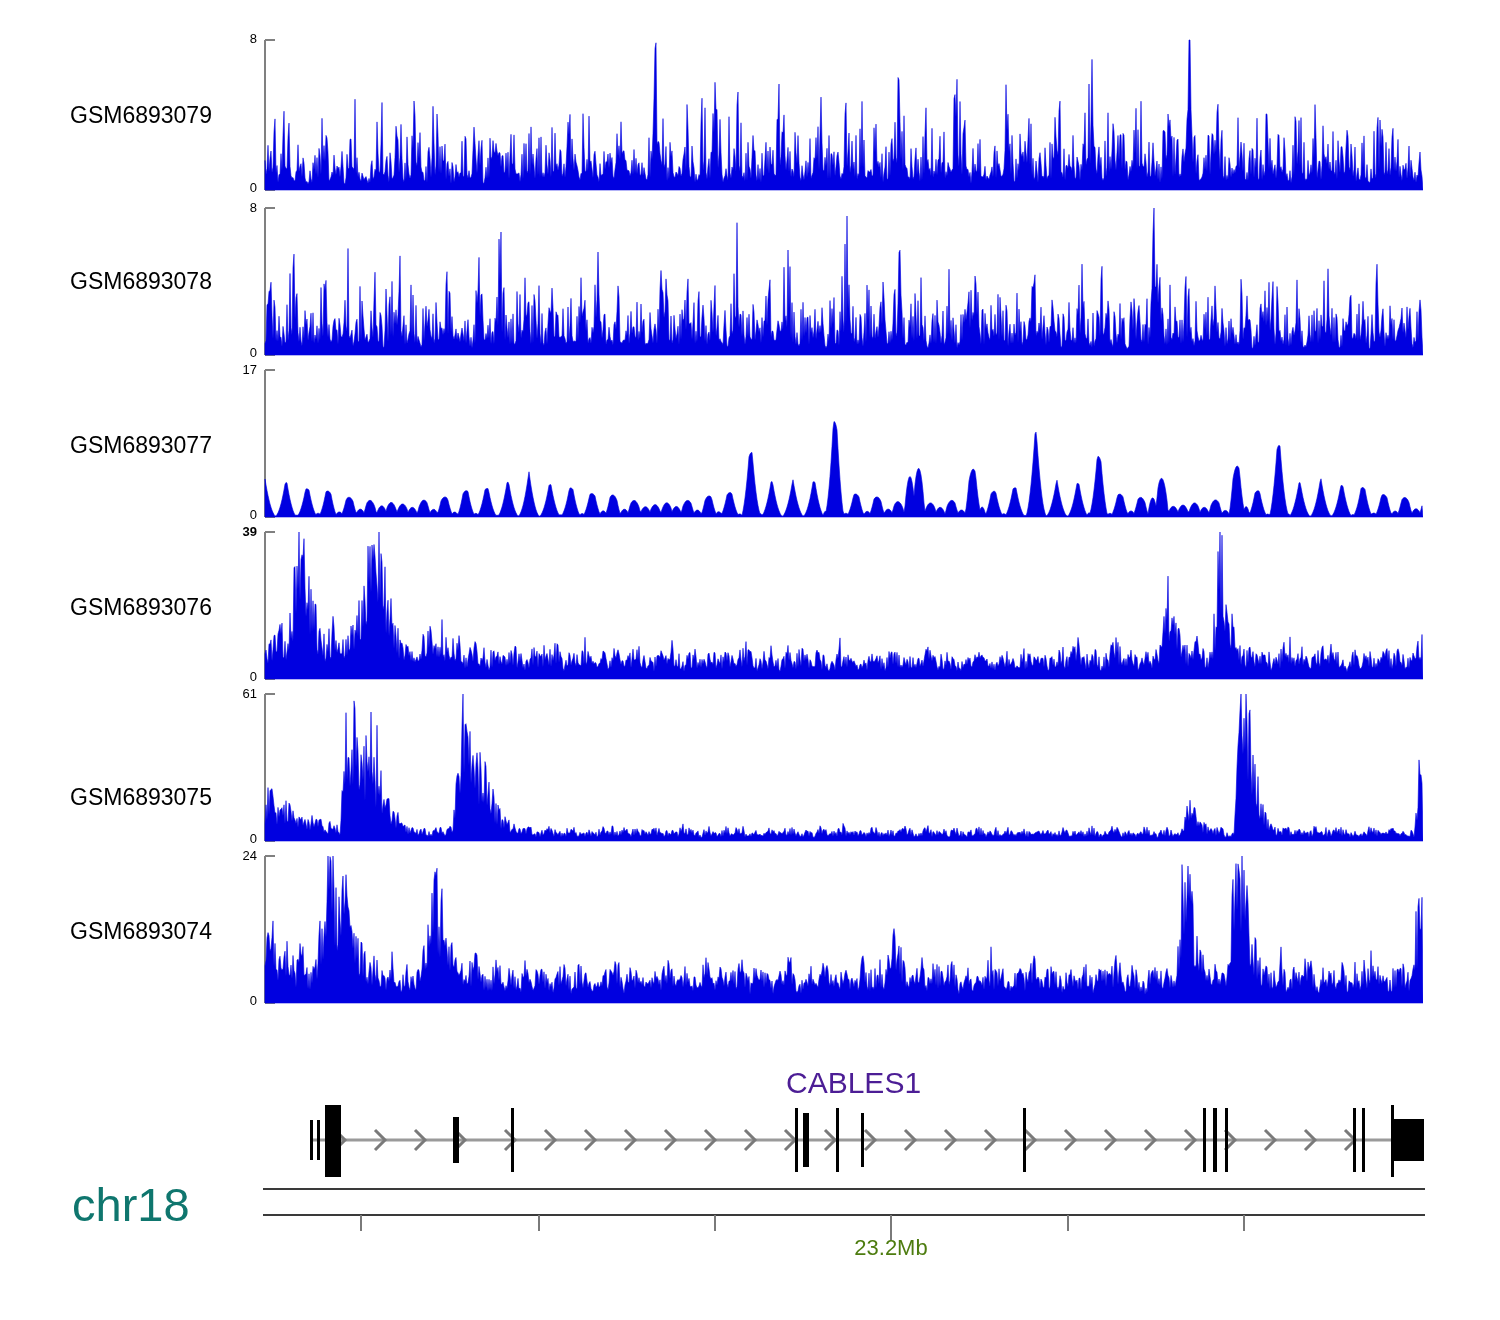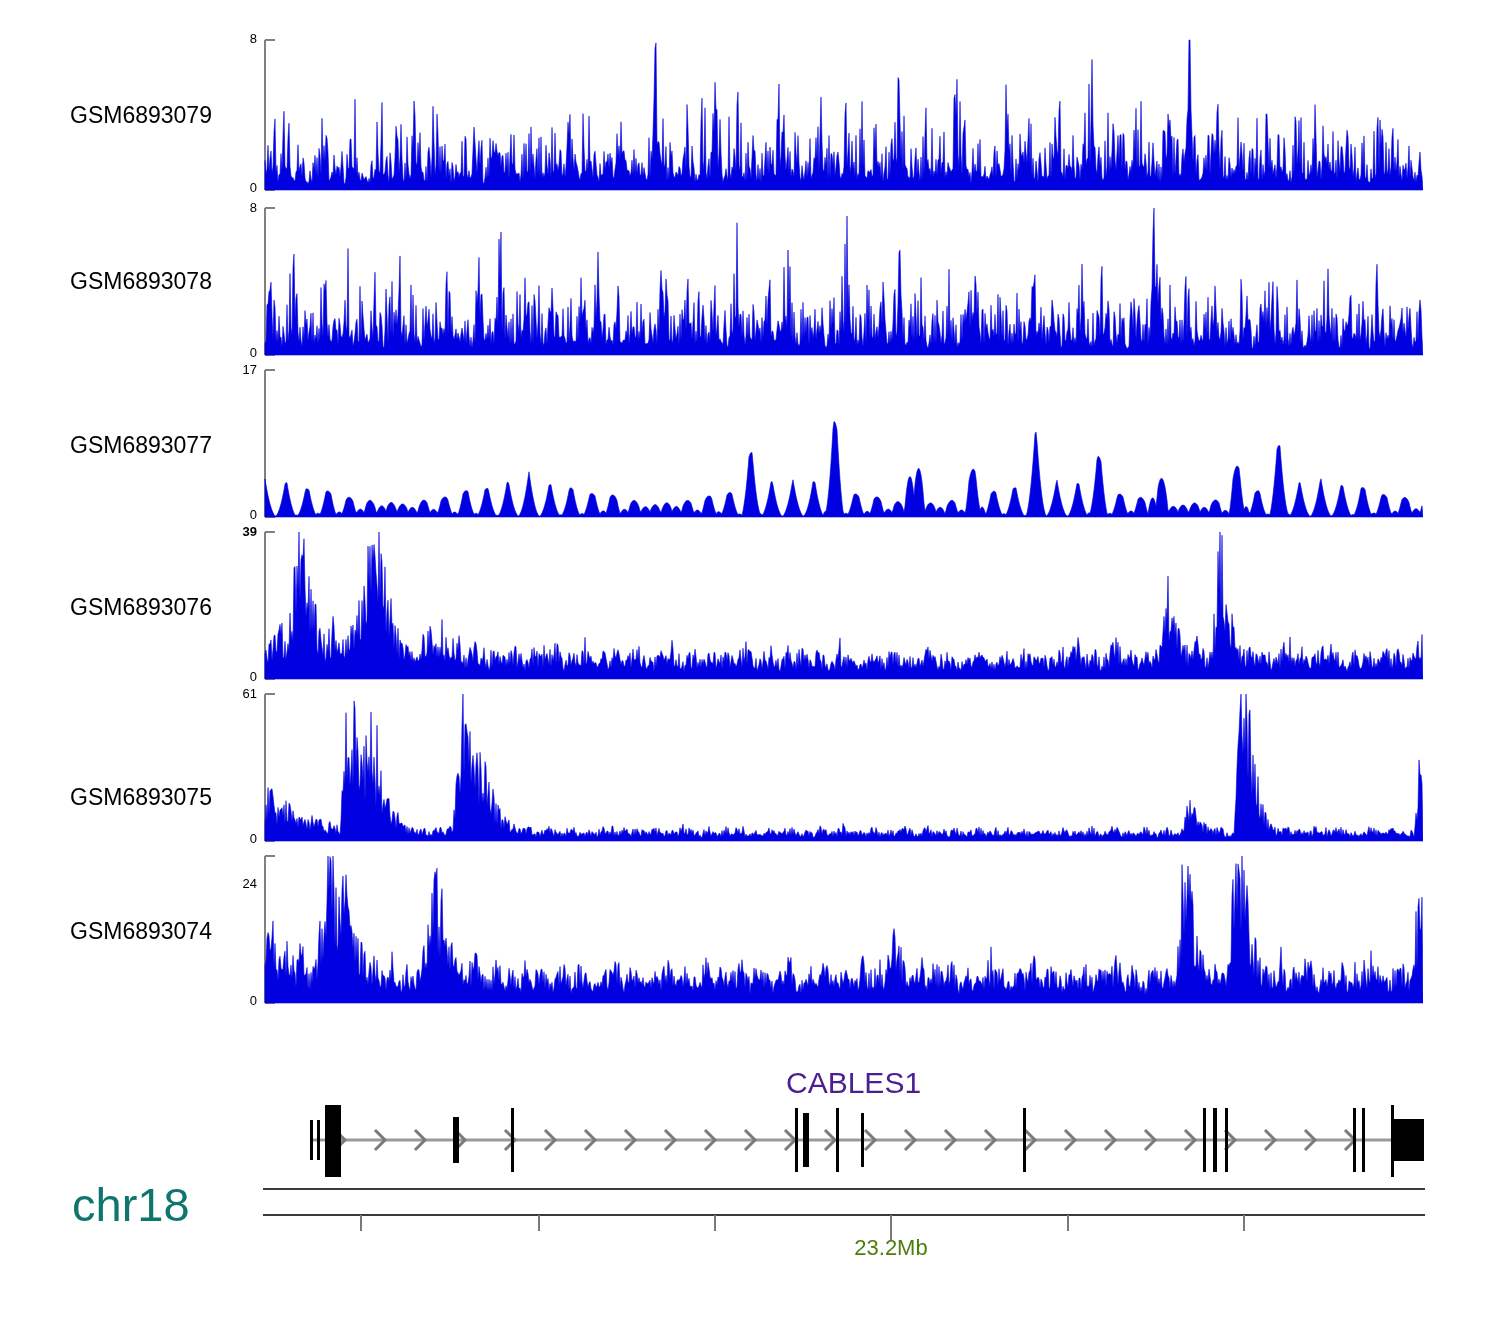--- a/index.html
+++ b/index.html
@@ -149,21 +149,21 @@
       <path d="M2,45 L12,45 M2,45 L2,192 M2,192 L12,192" stroke="#808080" stroke-width="2" fill="none"></path>
       <g class="sig">
           <path d="M2,192 L2.0,174.9 L3.0,155.8 L4.0,171.0 L5.0,138.6 L6.0,165.7 L7.0,141.8 L8.0,140.5 L9.0,139.7 L10.0,147.5 L11.0,156.5 L12.0,164.1 L13.0,163.7 L14.0,175.8 L15.0,158.4 L16.0,168.0 L17.0,161.0 L18.0,160.3 L19.0,158.7 L20.0,166.7 L21.0,155.8 L22.0,175.0 L23.0,151.7 L24.0,171.5 L25.0,173.2 L26.0,154.1 L27.0,155.8 L28.0,162.4 L29.0,172.1 L30.0,161.8 L31.0,168.8 L32.0,171.1 L33.0,174.4 L34.0,169.4 L35.0,178.2 L36.0,167.9 L37.0,169.5 L38.0,170.7 L39.0,168.1 L40.0,176.5 L41.0,173.0 L42.0,170.4 L43.0,175.0 L44.0,180.5 L45.0,170.5 L46.0,173.2 L47.0,181.0 L48.0,174.4 L49.0,166.4 L50.0,173.4 L51.0,178.0 L52.0,174.2 L53.0,170.2 L54.0,170.7 L55.0,177.7 L56.0,171.1 L57.0,170.6 L58.0,170.2 L59.0,176.5 L60.0,177.7 L61.0,183.1 L62.0,180.8 L63.0,182.6 L64.0,183.5 L65.0,185.1 L66.0,174.0 L67.0,172.4 L68.0,179.0 L69.0,180.3 L70.0,180.0 L71.0,176.7 L72.0,179.3 L73.0,184.1 L74.0,175.8 L75.0,182.5 L76.0,183.7 L77.0,186.1 L78.0,171.2 L79.0,141.6 L80.0,143.6 L81.0,122.4 L82.0,135.4 L83.0,63.7 L84.0,131.6 L85.0,108.4 L86.0,108.8 L87.0,137.1 L88.0,121.6 L89.0,100.7 L90.0,135.8 L91.0,51.9 L92.0,59.4 L93.0,118.7 L94.0,88.4 L95.0,102.2 L96.0,141.1 L97.0,135.4 L98.0,105.7 L99.0,113.6 L100.0,131.1 L101.0,97.2 L102.0,151.9 L103.0,86.5 L104.0,112.3 L105.0,122.9 L106.0,107.8 L107.0,130.3 L108.0,63.0 L109.0,122.5 L110.0,135.2 L111.0,108.2 L112.0,131.2 L113.0,158.7 L114.0,76.3 L115.0,145.4 L116.0,137.2 L117.0,146.7 L118.0,121.6 L119.0,164.7 L120.0,156.1 L121.0,150.4 L122.0,159.0 L123.0,155.7 L124.0,149.9 L125.0,149.7 L126.0,149.6 L127.0,166.5 L128.0,175.2 L129.0,171.5 L130.0,162.2 L131.0,163.0 L132.0,169.4 L133.0,179.3 L134.0,167.0 L135.0,163.4 L136.0,173.9 L137.0,175.0 L138.0,173.9 L139.0,174.2 L140.0,177.6 L141.0,176.6 L142.0,176.0 L143.0,183.5 L144.0,177.4 L145.0,185.4 L146.0,178.7 L147.0,184.2 L148.0,181.2 L149.0,178.6 L150.0,179.0 L151.0,183.0 L152.0,183.5 L153.0,184.4 L154.0,180.4 L155.0,186.4 L156.0,184.8 L157.0,181.5 L158.0,180.1 L159.0,185.6 L160.0,182.6 L161.0,179.4 L162.0,179.6 L163.0,186.5 L164.0,185.9 L165.0,187.4 L166.0,182.5 L167.0,187.0 L168.0,185.2 L169.0,187.2 L170.0,181.8 L171.0,181.7 L172.0,180.5 L173.0,178.6 L174.0,183.0 L175.0,183.4 L176.0,184.5 L177.0,178.5 L178.0,178.5 L179.0,184.4 L180.0,182.7 L181.0,184.9 L182.0,186.8 L183.0,185.3 L184.0,180.4 L185.0,179.8 L186.0,179.5 L187.0,177.2 L188.0,178.3 L189.0,183.4 L190.0,181.2 L191.0,160.9 L192.0,169.5 L193.0,134.9 L194.0,127.0 L195.0,124.2 L196.0,127.5 L197.0,144.6 L198.0,126.3 L199.0,77.1 L200.0,45.0 L201.0,124.6 L202.0,75.7 L203.0,74.7 L204.0,82.4 L205.0,88.0 L206.0,116.5 L207.0,82.4 L208.0,134.2 L209.0,116.2 L210.0,106.4 L211.0,119.2 L212.0,139.7 L213.0,114.9 L214.0,103.8 L215.0,119.1 L216.0,156.0 L217.0,103.3 L218.0,119.7 L219.0,153.3 L220.0,144.0 L221.0,153.8 L222.0,112.6 L223.0,117.5 L224.0,156.5 L225.0,144.7 L226.0,133.1 L227.0,159.7 L228.0,164.7 L229.0,154.4 L230.0,140.0 L231.0,148.2 L232.0,174.3 L233.0,154.5 L234.0,175.8 L235.0,156.0 L236.0,161.4 L237.0,159.5 L238.0,179.7 L239.0,170.6 L240.0,171.3 L241.0,179.0 L242.0,167.7 L243.0,171.8 L244.0,175.8 L245.0,173.4 L246.0,170.9 L247.0,183.6 L248.0,182.2 L249.0,180.3 L250.0,180.2 L251.0,174.9 L252.0,179.0 L253.0,182.3 L254.0,184.3 L255.0,184.1 L256.0,179.6 L257.0,179.8 L258.0,184.8 L259.0,183.0 L260.0,179.5 L261.0,179.6 L262.0,179.6 L263.0,185.0 L264.0,179.7 L265.0,178.1 L266.0,177.9 L267.0,179.0 L268.0,178.0 L269.0,185.4 L270.0,186.0 L271.0,185.2 L272.0,184.7 L273.0,187.9 L274.0,182.8 L275.0,183.3 L276.0,183.5 L277.0,187.7 L278.0,184.1 L279.0,181.2 L280.0,186.3 L281.0,184.4 L282.0,181.1 L283.0,182.3 L284.0,179.7 L285.0,180.8 L286.0,177.3 L287.0,183.7 L288.0,179.4 L289.0,181.3 L290.0,184.5 L291.0,187.4 L292.0,180.6 L293.0,183.5 L294.0,184.3 L295.0,185.7 L296.0,183.8 L297.0,182.3 L298.0,187.9 L299.0,184.1 L300.0,186.9 L301.0,184.2 L302.0,184.5 L303.0,187.5 L304.0,179.2 L305.0,183.8 L306.0,184.3 L307.0,183.7 L308.0,180.3 L309.0,180.9 L310.0,182.2 L311.0,178.3 L312.0,184.5 L313.0,183.5 L314.0,186.9 L315.0,187.5 L316.0,186.7 L317.0,183.3 L318.0,185.2 L319.0,184.9 L320.0,184.5 L321.0,183.9 L322.0,187.4 L323.0,184.1 L324.0,183.2 L325.0,186.3 L326.0,180.8 L327.0,183.8 L328.0,187.3 L329.0,182.5 L330.0,184.0 L331.0,184.5 L332.0,186.0 L333.0,183.2 L334.0,188.0 L335.0,186.5 L336.0,180.2 L337.0,186.3 L338.0,183.1 L339.0,182.1 L340.0,177.6 L341.0,179.3 L342.0,184.0 L343.0,184.6 L344.0,182.0 L345.0,182.2 L346.0,186.1 L347.0,182.9 L348.0,185.6 L349.0,176.9 L350.0,177.3 L351.0,187.0 L352.0,183.0 L353.0,186.6 L354.0,182.4 L355.0,187.3 L356.0,185.6 L357.0,182.0 L358.0,185.9 L359.0,181.1 L360.0,183.8 L361.0,178.5 L362.0,182.2 L363.0,181.5 L364.0,180.1 L365.0,184.4 L366.0,184.7 L367.0,185.2 L368.0,187.7 L369.0,183.5 L370.0,180.0 L371.0,186.4 L372.0,180.0 L373.0,184.7 L374.0,179.7 L375.0,182.3 L376.0,183.5 L377.0,186.5 L378.0,187.0 L379.0,180.5 L380.0,181.9 L381.0,181.5 L382.0,185.3 L383.0,182.7 L384.0,184.3 L385.0,186.6 L386.0,182.6 L387.0,185.3 L388.0,184.9 L389.0,180.3 L390.0,180.7 L391.0,179.2 L392.0,183.1 L393.0,178.9 L394.0,186.4 L395.0,182.8 L396.0,179.4 L397.0,184.1 L398.0,183.6 L399.0,185.0 L400.0,184.3 L401.0,187.4 L402.0,186.6 L403.0,181.9 L404.0,181.6 L405.0,186.9 L406.0,183.9 L407.0,185.2 L408.0,185.6 L409.0,181.5 L410.0,181.4 L411.0,185.1 L412.0,183.6 L413.0,182.9 L414.0,183.0 L415.0,187.7 L416.0,185.0 L417.0,178.8 L418.0,182.6 L419.0,179.6 L420.0,174.9 L421.0,184.2 L422.0,184.5 L423.0,179.9 L424.0,185.7 L425.0,185.7 L426.0,178.9 L427.0,182.7 L428.0,180.4 L429.0,183.9 L430.0,181.1 L431.0,186.1 L432.0,186.7 L433.0,183.9 L434.0,183.5 L435.0,181.9 L436.0,188.0 L437.0,186.1 L438.0,188.5 L439.0,188.2 L440.0,184.2 L441.0,180.6 L442.0,186.4 L443.0,181.9 L444.0,184.6 L445.0,182.8 L446.0,177.4 L447.0,183.3 L448.0,187.0 L449.0,185.0 L450.0,182.6 L451.0,184.6 L452.0,183.6 L453.0,184.0 L454.0,187.6 L455.0,186.3 L456.0,184.5 L457.0,184.5 L458.0,187.7 L459.0,181.5 L460.0,187.3 L461.0,181.2 L462.0,184.2 L463.0,177.4 L464.0,184.9 L465.0,178.8 L466.0,183.8 L467.0,186.9 L468.0,185.3 L469.0,184.7 L470.0,186.3 L471.0,185.1 L472.0,183.9 L473.0,178.6 L474.0,180.4 L475.0,183.9 L476.0,179.7 L477.0,185.0 L478.0,184.6 L479.0,183.6 L480.0,177.3 L481.0,181.7 L482.0,187.9 L483.0,185.1 L484.0,187.1 L485.0,186.9 L486.0,186.7 L487.0,184.8 L488.0,187.6 L489.0,183.9 L490.0,184.5 L491.0,185.6 L492.0,183.2 L493.0,181.4 L494.0,185.8 L495.0,185.7 L496.0,186.1 L497.0,185.0 L498.0,186.8 L499.0,186.2 L500.0,187.3 L501.0,184.2 L502.0,185.6 L503.0,183.6 L504.0,183.1 L505.0,182.0 L506.0,178.9 L507.0,184.6 L508.0,185.2 L509.0,180.8 L510.0,182.9 L511.0,181.6 L512.0,184.8 L513.0,184.6 L514.0,186.7 L515.0,185.4 L516.0,182.3 L517.0,183.8 L518.0,183.7 L519.0,185.1 L520.0,183.5 L521.0,182.3 L522.0,179.2 L523.0,185.9 L524.0,186.2 L525.0,182.5 L526.0,185.5 L527.0,179.5 L528.0,186.2 L529.0,178.4 L530.0,185.2 L531.0,180.0 L532.0,184.0 L533.0,187.0 L534.0,184.6 L535.0,182.7 L536.0,185.3 L537.0,187.4 L538.0,187.2 L539.0,184.7 L540.0,188.0 L541.0,186.1 L542.0,183.2 L543.0,181.0 L544.0,182.5 L545.0,182.1 L546.0,187.3 L547.0,182.4 L548.0,184.1 L549.0,183.6 L550.0,188.1 L551.0,188.4 L552.0,187.2 L553.0,184.4 L554.0,183.1 L555.0,180.5 L556.0,184.6 L557.0,176.8 L558.0,178.8 L559.0,184.8 L560.0,181.1 L561.0,180.2 L562.0,182.4 L563.0,180.6 L564.0,185.6 L565.0,186.7 L566.0,185.4 L567.0,184.7 L568.0,184.9 L569.0,182.4 L570.0,187.2 L571.0,182.1 L572.0,185.5 L573.0,183.4 L574.0,187.5 L575.0,179.8 L576.0,179.4 L577.0,183.6 L578.0,183.0 L579.0,185.9 L580.0,174.4 L581.0,177.0 L582.0,179.1 L583.0,187.2 L584.0,181.9 L585.0,184.8 L586.0,183.2 L587.0,185.7 L588.0,182.7 L589.0,184.1 L590.0,182.6 L591.0,186.5 L592.0,182.0 L593.0,183.7 L594.0,182.8 L595.0,187.1 L596.0,184.9 L597.0,181.7 L598.0,181.8 L599.0,186.2 L600.0,184.8 L601.0,183.4 L602.0,184.6 L603.0,187.8 L604.0,183.9 L605.0,185.8 L606.0,183.5 L607.0,185.5 L608.0,179.2 L609.0,178.2 L610.0,182.9 L611.0,183.5 L612.0,184.7 L613.0,178.5 L614.0,181.9 L615.0,186.9 L616.0,183.2 L617.0,187.9 L618.0,184.3 L619.0,183.5 L620.0,186.8 L621.0,184.5 L622.0,185.6 L623.0,183.9 L624.0,186.3 L625.0,181.1 L626.0,187.4 L627.0,185.0 L628.0,181.0 L629.0,185.9 L630.0,181.8 L631.0,187.3 L632.0,187.1 L633.0,184.0 L634.0,184.4 L635.0,182.0 L636.0,182.1 L637.0,180.6 L638.0,182.9 L639.0,179.8 L640.0,179.5 L641.0,180.5 L642.0,177.0 L643.0,179.9 L644.0,186.0 L645.0,184.6 L646.0,181.1 L647.0,179.2 L648.0,186.1 L649.0,180.8 L650.0,184.3 L651.0,187.8 L652.0,186.9 L653.0,184.8 L654.0,187.4 L655.0,187.5 L656.0,184.4 L657.0,186.9 L658.0,184.0 L659.0,187.1 L660.0,182.0 L661.0,179.5 L662.0,178.7 L663.0,183.0 L664.0,179.8 L665.0,176.6 L666.0,184.5 L667.0,183.5 L668.0,180.7 L669.0,187.7 L670.0,182.6 L671.0,183.3 L672.0,184.9 L673.0,186.6 L674.0,181.6 L675.0,185.9 L676.0,182.5 L677.0,183.2 L678.0,184.2 L679.0,185.6 L680.0,184.5 L681.0,180.1 L682.0,184.3 L683.0,181.7 L684.0,186.6 L685.0,187.5 L686.0,188.1 L687.0,187.5 L688.0,181.4 L689.0,181.0 L690.0,182.0 L691.0,179.1 L692.0,182.7 L693.0,185.5 L694.0,179.1 L695.0,183.6 L696.0,187.2 L697.0,186.1 L698.0,182.0 L699.0,188.1 L700.0,182.7 L701.0,185.2 L702.0,185.9 L703.0,186.4 L704.0,188.2 L705.0,182.9 L706.0,183.2 L707.0,183.3 L708.0,180.9 L709.0,186.9 L710.0,186.7 L711.0,185.5 L712.0,185.1 L713.0,179.4 L714.0,179.4 L715.0,183.7 L716.0,177.9 L717.0,186.6 L718.0,179.3 L719.0,186.6 L720.0,181.4 L721.0,185.2 L722.0,184.6 L723.0,188.1 L724.0,185.4 L725.0,182.9 L726.0,184.9 L727.0,181.9 L728.0,183.2 L729.0,185.5 L730.0,186.4 L731.0,186.3 L732.0,180.9 L733.0,178.3 L734.0,187.2 L735.0,181.6 L736.0,187.5 L737.0,185.5 L738.0,187.0 L739.0,186.5 L740.0,185.2 L741.0,185.0 L742.0,182.1 L743.0,184.5 L744.0,181.9 L745.0,178.3 L746.0,186.3 L747.0,185.2 L748.0,181.7 L749.0,182.4 L750.0,184.7 L751.0,186.5 L752.0,185.3 L753.0,187.0 L754.0,184.5 L755.0,183.2 L756.0,184.0 L757.0,183.0 L758.0,185.4 L759.0,182.2 L760.0,185.1 L761.0,179.9 L762.0,184.4 L763.0,187.5 L764.0,182.3 L765.0,188.2 L766.0,182.4 L767.0,183.4 L768.0,185.6 L769.0,185.1 L770.0,185.2 L771.0,185.2 L772.0,183.9 L773.0,183.4 L774.0,183.0 L775.0,182.4 L776.0,182.1 L777.0,184.3 L778.0,185.4 L779.0,184.0 L780.0,181.5 L781.0,185.0 L782.0,184.9 L783.0,183.9 L784.0,182.1 L785.0,181.1 L786.0,185.3 L787.0,184.4 L788.0,182.6 L789.0,187.7 L790.0,184.6 L791.0,186.0 L792.0,183.5 L793.0,186.4 L794.0,185.4 L795.0,187.4 L796.0,181.9 L797.0,186.4 L798.0,186.3 L799.0,183.0 L800.0,178.5 L801.0,181.8 L802.0,184.0 L803.0,181.2 L804.0,181.2 L805.0,183.9 L806.0,187.1 L807.0,187.5 L808.0,186.7 L809.0,187.2 L810.0,182.3 L811.0,185.3 L812.0,182.0 L813.0,186.3 L814.0,185.2 L815.0,184.3 L816.0,182.8 L817.0,185.2 L818.0,181.6 L819.0,185.8 L820.0,182.8 L821.0,187.8 L822.0,184.8 L823.0,187.6 L824.0,182.2 L825.0,186.8 L826.0,178.8 L827.0,183.0 L828.0,185.9 L829.0,176.9 L830.0,186.4 L831.0,179.1 L832.0,187.6 L833.0,184.6 L834.0,182.4 L835.0,183.3 L836.0,188.6 L837.0,185.5 L838.0,185.1 L839.0,188.0 L840.0,186.1 L841.0,185.9 L842.0,182.3 L843.0,184.4 L844.0,185.4 L845.0,186.1 L846.0,182.9 L847.0,182.3 L848.0,180.8 L849.0,177.2 L850.0,182.0 L851.0,183.7 L852.0,180.3 L853.0,183.1 L854.0,178.3 L855.0,179.9 L856.0,182.6 L857.0,185.1 L858.0,187.2 L859.0,188.3 L860.0,183.8 L861.0,187.4 L862.0,182.7 L863.0,184.3 L864.0,186.8 L865.0,182.9 L866.0,181.5 L867.0,186.3 L868.0,184.2 L869.0,186.8 L870.0,183.9 L871.0,184.5 L872.0,185.5 L873.0,188.1 L874.0,184.9 L875.0,184.3 L876.0,185.8 L877.0,183.5 L878.0,182.7 L879.0,185.2 L880.0,184.9 L881.0,177.9 L882.0,180.7 L883.0,185.5 L884.0,178.2 L885.0,185.3 L886.0,181.2 L887.0,186.9 L888.0,186.2 L889.0,186.2 L890.0,185.7 L891.0,182.6 L892.0,185.0 L893.0,184.7 L894.0,188.4 L895.0,188.2 L896.0,184.3 L897.0,183.3 L898.0,181.0 L899.0,184.4 L900.0,186.2 L901.0,181.3 L902.0,187.0 L903.0,181.4 L904.0,178.2 L905.0,180.8 L906.0,187.2 L907.0,186.6 L908.0,181.0 L909.0,184.8 L910.0,187.4 L911.0,185.6 L912.0,184.6 L913.0,185.8 L914.0,185.5 L915.0,183.7 L916.0,187.2 L917.0,185.7 L918.0,183.5 L919.0,179.8 L920.0,182.0 L921.0,181.9 L922.0,168.0 L923.0,171.7 L924.0,157.0 L925.0,164.6 L926.0,172.1 L927.0,151.2 L928.0,169.6 L929.0,164.2 L930.0,166.7 L931.0,158.5 L932.0,158.9 L933.0,167.2 L934.0,177.6 L935.0,172.6 L936.0,176.9 L937.0,172.9 L938.0,174.3 L939.0,175.9 L940.0,183.7 L941.0,173.4 L942.0,176.7 L943.0,174.8 L944.0,185.2 L945.0,177.9 L946.0,182.4 L947.0,181.2 L948.0,179.5 L949.0,181.1 L950.0,184.7 L951.0,181.0 L952.0,179.4 L953.0,186.8 L954.0,178.4 L955.0,181.6 L956.0,184.7 L957.0,182.3 L958.0,178.2 L959.0,179.3 L960.0,179.9 L961.0,185.9 L962.0,187.9 L963.0,188.2 L964.0,183.7 L965.0,186.7 L966.0,187.7 L967.0,186.6 L968.0,188.0 L969.0,184.9 L970.0,183.8 L971.0,185.8 L972.0,165.7 L973.0,149.3 L974.0,117.7 L975.0,96.5 L976.0,83.3 L977.0,61.8 L978.0,45.0 L979.0,86.4 L980.0,105.3 L981.0,69.2 L982.0,100.7 L983.0,45.0 L984.0,73.4 L985.0,132.1 L986.0,64.6 L987.0,60.9 L988.0,122.1 L989.0,146.3 L990.0,106.0 L991.0,141.3 L992.0,115.1 L993.0,154.3 L994.0,157.8 L995.0,127.6 L996.0,165.9 L997.0,170.1 L998.0,154.8 L999.0,169.4 L1000.0,155.5 L1001.0,176.4 L1002.0,163.1 L1003.0,164.3 L1004.0,180.6 L1005.0,170.4 L1006.0,181.6 L1007.0,177.1 L1008.0,174.8 L1009.0,177.3 L1010.0,181.0 L1011.0,181.3 L1012.0,178.1 L1013.0,186.6 L1014.0,185.3 L1015.0,179.3 L1016.0,182.8 L1017.0,183.0 L1018.0,182.4 L1019.0,186.6 L1020.0,178.9 L1021.0,180.0 L1022.0,179.8 L1023.0,179.1 L1024.0,181.5 L1025.0,177.9 L1026.0,178.9 L1027.0,186.9 L1028.0,182.7 L1029.0,185.8 L1030.0,185.2 L1031.0,185.7 L1032.0,181.3 L1033.0,185.4 L1034.0,181.5 L1035.0,182.8 L1036.0,180.1 L1037.0,181.0 L1038.0,185.9 L1039.0,183.5 L1040.0,186.0 L1041.0,181.7 L1042.0,183.9 L1043.0,184.3 L1044.0,183.4 L1045.0,183.1 L1046.0,187.9 L1047.0,182.7 L1048.0,181.6 L1049.0,187.5 L1050.0,184.9 L1051.0,177.2 L1052.0,179.9 L1053.0,177.6 L1054.0,183.2 L1055.0,183.5 L1056.0,184.1 L1057.0,184.0 L1058.0,182.7 L1059.0,182.8 L1060.0,186.5 L1061.0,186.1 L1062.0,184.6 L1063.0,178.4 L1064.0,188.1 L1065.0,183.4 L1066.0,180.7 L1067.0,182.9 L1068.0,187.2 L1069.0,184.9 L1070.0,181.5 L1071.0,180.9 L1072.0,183.6 L1073.0,178.6 L1074.0,183.9 L1075.0,181.8 L1076.0,180.0 L1077.0,185.5 L1078.0,178.2 L1079.0,187.1 L1080.0,180.7 L1081.0,184.4 L1082.0,185.9 L1083.0,180.6 L1084.0,184.3 L1085.0,185.1 L1086.0,184.7 L1087.0,188.3 L1088.0,183.6 L1089.0,185.4 L1090.0,187.6 L1091.0,185.8 L1092.0,182.2 L1093.0,185.4 L1094.0,186.3 L1095.0,186.3 L1096.0,187.4 L1097.0,185.7 L1098.0,184.7 L1099.0,187.2 L1100.0,185.0 L1101.0,182.8 L1102.0,184.3 L1103.0,185.3 L1104.0,186.7 L1105.0,181.5 L1106.0,177.7 L1107.0,183.9 L1108.0,178.8 L1109.0,182.5 L1110.0,183.4 L1111.0,179.1 L1112.0,185.7 L1113.0,180.9 L1114.0,187.2 L1115.0,181.3 L1116.0,182.6 L1117.0,183.6 L1118.0,185.6 L1119.0,184.1 L1120.0,184.3 L1121.0,184.1 L1122.0,185.1 L1123.0,182.9 L1124.0,184.9 L1125.0,185.0 L1126.0,180.6 L1127.0,181.9 L1128.0,179.5 L1129.0,180.3 L1130.0,179.0 L1131.0,182.1 L1132.0,182.0 L1133.0,184.5 L1134.0,183.9 L1135.0,184.9 L1136.0,184.6 L1137.0,186.7 L1138.0,184.7 L1139.0,184.4 L1140.0,182.3 L1141.0,183.6 L1142.0,185.9 L1143.0,185.5 L1144.0,186.7 L1145.0,187.3 L1146.0,186.9 L1147.0,187.8 L1148.0,181.2 L1149.0,182.1 L1150.0,184.8 L1151.0,188.2 L1152.0,178.0 L1153.0,164.1 L1154.0,171.6 L1155.0,158.3 L1156.0,110.9 L1157.0,125.9 L1158.0,125.8 L1159.0,134.3 L1160,192 Z" fill="#0000E0" stroke="#0000E0" stroke-width="0.6"></path>
         </g>
     </svg>
   </div>
 
   <div class="track" style="top:811px;height:200px;">
     <div class="track-label" style="top:107px;">GSM6893074</div>
     <div class="axis-nums">
-      <div class="axis-max" style="top:37px;margin-top:28px;">24</div>
+      <div class="axis-max" style="top:37px;">24</div>
       <div class="axis-min" style="top:182px;">0</div>
     </div>
     <svg class="plot-svg" width="1160" height="200" viewBox="0 0 1160 200">
       <path d="M2,45 L12,45 M2,45 L2,192 M2,192 L12,192" stroke="#808080" stroke-width="2" fill="none"></path>
       <g class="sig">
           <path d="M2,192 L2.0,155.0 L3.0,149.3 L4.0,127.1 L5.0,121.6 L6.0,124.7 L7.0,140.1 L8.0,137.4 L9.0,126.3 L10.0,109.9 L11.0,155.8 L12.0,132.4 L13.0,158.9 L14.0,158.8 L15.0,169.6 L16.0,148.4 L17.0,145.2 L18.0,156.9 L19.0,159.2 L20.0,157.6 L21.0,145.9 L22.0,140.2 L23.0,165.3 L24.0,130.2 L25.0,155.3 L26.0,163.8 L27.0,164.5 L28.0,154.1 L29.0,167.7 L30.0,144.5 L31.0,159.6 L32.0,162.2 L33.0,176.3 L34.0,149.2 L35.0,148.2 L36.0,151.4 L37.0,132.5 L38.0,143.1 L39.0,144.9 L40.0,135.6 L41.0,164.5 L42.0,163.8 L43.0,163.2 L44.0,156.5 L45.0,178.0 L46.0,162.8 L47.0,178.7 L48.0,161.3 L49.0,172.2 L50.0,155.4 L51.0,158.4 L52.0,155.8 L53.0,148.5 L54.0,168.3 L55.0,151.9 L56.0,123.6 L57.0,109.9 L58.0,153.9 L59.0,117.7 L60.0,148.9 L61.0,124.1 L62.0,110.5 L63.0,126.3 L64.0,90.5 L65.0,45.0 L66.0,79.1 L67.0,45.7 L68.0,50.1 L69.0,102.2 L70.0,45.0 L71.0,79.8 L72.0,136.1 L73.0,76.6 L74.0,139.7 L75.0,133.5 L76.0,85.8 L77.0,109.9 L78.0,125.1 L79.0,79.0 L80.0,65.0 L81.0,103.5 L82.0,91.0 L83.0,63.7 L84.0,85.0 L85.0,95.9 L86.0,99.7 L87.0,116.7 L88.0,114.5 L89.0,120.4 L90.0,137.4 L91.0,122.2 L92.0,152.6 L93.0,125.3 L94.0,148.0 L95.0,127.3 L96.0,164.8 L97.0,162.2 L98.0,131.0 L99.0,132.1 L100.0,165.7 L101.0,143.0 L102.0,140.3 L103.0,171.1 L104.0,166.2 L105.0,172.9 L106.0,160.4 L107.0,151.4 L108.0,156.3 L109.0,174.2 L110.0,159.1 L111.0,144.9 L112.0,163.5 L113.0,170.0 L114.0,149.0 L115.0,166.9 L116.0,169.7 L117.0,175.7 L118.0,175.2 L119.0,159.5 L120.0,165.0 L121.0,164.6 L122.0,167.0 L123.0,179.3 L124.0,167.8 L125.0,166.0 L126.0,170.2 L127.0,159.0 L128.0,168.6 L129.0,140.7 L130.0,156.9 L131.0,171.8 L132.0,171.3 L133.0,175.3 L134.0,176.1 L135.0,174.9 L136.0,170.5 L137.0,169.3 L138.0,181.2 L139.0,179.1 L140.0,163.7 L141.0,175.2 L142.0,175.3 L143.0,160.8 L144.0,153.4 L145.0,170.4 L146.0,176.2 L147.0,179.3 L148.0,165.7 L149.0,171.2 L150.0,165.0 L151.0,173.2 L152.0,177.2 L153.0,179.0 L154.0,161.3 L155.0,158.4 L156.0,159.3 L157.0,170.5 L158.0,165.6 L159.0,158.1 L160.0,139.5 L161.0,134.6 L162.0,158.2 L163.0,152.0 L164.0,157.3 L165.0,113.7 L166.0,136.3 L167.0,124.8 L168.0,133.5 L169.0,82.1 L170.0,122.5 L171.0,69.1 L172.0,60.8 L173.0,65.0 L174.0,57.2 L175.0,143.2 L176.0,115.8 L177.0,146.9 L178.0,89.8 L179.0,77.7 L180.0,130.1 L181.0,128.9 L182.0,134.9 L183.0,127.1 L184.0,138.9 L185.0,154.6 L186.0,135.7 L187.0,160.1 L188.0,134.4 L189.0,131.6 L190.0,154.1 L191.0,156.2 L192.0,149.0 L193.0,146.5 L194.0,160.2 L195.0,161.9 L196.0,164.6 L197.0,162.3 L198.0,159.3 L199.0,152.2 L200.0,173.7 L201.0,168.5 L202.0,170.4 L203.0,164.4 L204.0,173.3 L205.0,171.8 L206.0,165.3 L207.0,150.0 L208.0,175.7 L209.0,151.4 L210.0,159.3 L211.0,155.5 L212.0,142.2 L213.0,142.0 L214.0,144.3 L215.0,168.8 L216.0,155.5 L217.0,162.4 L218.0,171.3 L219.0,164.2 L220.0,163.2 L221.0,179.6 L222.0,165.3 L223.0,177.0 L224.0,168.2 L225.0,180.0 L226.0,168.3 L227.0,179.2 L228.0,169.2 L229.0,180.1 L230.0,155.9 L231.0,172.9 L232.0,163.8 L233.0,148.9 L234.0,160.7 L235.0,156.4 L236.0,169.2 L237.0,154.6 L238.0,172.8 L239.0,173.5 L240.0,171.2 L241.0,175.7 L242.0,180.0 L243.0,174.7 L244.0,177.8 L245.0,169.8 L246.0,157.3 L247.0,164.8 L248.0,174.5 L249.0,164.3 L250.0,159.1 L251.0,177.2 L252.0,165.7 L253.0,179.0 L254.0,175.1 L255.0,167.4 L256.0,177.9 L257.0,177.0 L258.0,181.2 L259.0,162.5 L260.0,166.4 L261.0,165.5 L262.0,149.5 L263.0,165.2 L264.0,158.3 L265.0,162.4 L266.0,171.8 L267.0,168.3 L268.0,170.8 L269.0,175.4 L270.0,179.6 L271.0,177.2 L272.0,174.8 L273.0,158.6 L274.0,159.9 L275.0,163.5 L276.0,173.5 L277.0,164.3 L278.0,158.5 L279.0,158.2 L280.0,171.5 L281.0,160.8 L282.0,177.7 L283.0,163.2 L284.0,171.9 L285.0,167.4 L286.0,179.7 L287.0,172.6 L288.0,175.9 L289.0,171.2 L290.0,181.8 L291.0,177.0 L292.0,168.0 L293.0,166.4 L294.0,163.1 L295.0,160.5 L296.0,174.8 L297.0,155.6 L298.0,173.1 L299.0,169.4 L300.0,165.4 L301.0,153.5 L302.0,157.2 L303.0,175.0 L304.0,167.8 L305.0,163.2 L306.0,179.2 L307.0,165.1 L308.0,182.7 L309.0,178.2 L310.0,177.0 L311.0,175.9 L312.0,161.0 L313.0,176.4 L314.0,178.2 L315.0,154.3 L316.0,153.3 L317.0,173.8 L318.0,155.0 L319.0,171.1 L320.0,176.9 L321.0,169.5 L322.0,162.6 L323.0,161.8 L324.0,170.1 L325.0,176.6 L326.0,172.2 L327.0,170.5 L328.0,177.4 L329.0,180.1 L330.0,180.2 L331.0,174.1 L332.0,172.5 L333.0,176.5 L334.0,174.8 L335.0,171.3 L336.0,176.3 L337.0,175.3 L338.0,170.8 L339.0,175.1 L340.0,164.6 L341.0,164.9 L342.0,161.0 L343.0,158.5 L344.0,176.0 L345.0,179.0 L346.0,172.0 L347.0,158.4 L348.0,159.9 L349.0,161.6 L350.0,164.6 L351.0,160.2 L352.0,150.5 L353.0,153.6 L354.0,173.1 L355.0,154.1 L356.0,151.5 L357.0,176.3 L358.0,166.3 L359.0,170.4 L360.0,177.3 L361.0,182.5 L362.0,173.9 L363.0,170.1 L364.0,163.2 L365.0,170.8 L366.0,172.0 L367.0,156.6 L368.0,160.7 L369.0,170.1 L370.0,168.5 L371.0,165.0 L372.0,177.3 L373.0,159.2 L374.0,162.4 L375.0,171.8 L376.0,166.7 L377.0,172.6 L378.0,170.3 L379.0,173.7 L380.0,166.5 L381.0,175.0 L382.0,176.3 L383.0,171.0 L384.0,172.5 L385.0,172.9 L386.0,171.0 L387.0,169.2 L388.0,177.1 L389.0,166.7 L390.0,171.0 L391.0,172.7 L392.0,160.4 L393.0,167.7 L394.0,165.4 L395.0,168.0 L396.0,173.8 L397.0,168.8 L398.0,179.8 L399.0,163.0 L400.0,158.3 L401.0,155.2 L402.0,171.0 L403.0,164.5 L404.0,173.1 L405.0,149.3 L406.0,152.9 L407.0,167.7 L408.0,159.4 L409.0,157.8 L410.0,175.6 L411.0,165.1 L412.0,173.0 L413.0,175.1 L414.0,170.1 L415.0,168.5 L416.0,169.5 L417.0,168.0 L418.0,164.5 L419.0,166.6 L420.0,176.2 L421.0,168.4 L422.0,155.5 L423.0,174.3 L424.0,162.3 L425.0,171.6 L426.0,167.4 L427.0,174.7 L428.0,175.9 L429.0,174.8 L430.0,180.1 L431.0,165.9 L432.0,166.0 L433.0,174.1 L434.0,176.7 L435.0,176.8 L436.0,175.1 L437.0,171.4 L438.0,174.6 L439.0,176.6 L440.0,153.8 L441.0,167.0 L442.0,162.5 L443.0,146.7 L444.0,164.4 L445.0,151.5 L446.0,157.9 L447.0,165.9 L448.0,167.9 L449.0,166.7 L450.0,173.1 L451.0,172.0 L452.0,179.3 L453.0,169.7 L454.0,174.3 L455.0,165.9 L456.0,167.7 L457.0,156.0 L458.0,157.8 L459.0,166.3 L460.0,169.0 L461.0,175.0 L462.0,165.9 L463.0,161.1 L464.0,172.5 L465.0,176.7 L466.0,170.1 L467.0,169.9 L468.0,161.4 L469.0,170.3 L470.0,159.5 L471.0,173.2 L472.0,160.5 L473.0,177.7 L474.0,175.8 L475.0,158.0 L476.0,152.5 L477.0,161.4 L478.0,160.5 L479.0,148.7 L480.0,159.9 L481.0,162.0 L482.0,176.7 L483.0,162.2 L484.0,165.2 L485.0,170.0 L486.0,165.5 L487.0,183.2 L488.0,171.8 L489.0,173.3 L490.0,171.4 L491.0,157.0 L492.0,167.2 L493.0,157.6 L494.0,164.3 L495.0,167.2 L496.0,169.2 L497.0,168.2 L498.0,159.0 L499.0,170.2 L500.0,160.9 L501.0,176.8 L502.0,161.8 L503.0,173.0 L504.0,162.4 L505.0,163.5 L506.0,168.7 L507.0,169.3 L508.0,177.5 L509.0,170.0 L510.0,182.7 L511.0,175.8 L512.0,172.5 L513.0,169.4 L514.0,168.4 L515.0,169.4 L516.0,164.7 L517.0,160.1 L518.0,163.8 L519.0,173.5 L520.0,169.7 L521.0,174.6 L522.0,159.9 L523.0,163.5 L524.0,165.1 L525.0,146.2 L526.0,151.2 L527.0,151.2 L528.0,146.5 L529.0,173.8 L530.0,162.6 L531.0,164.1 L532.0,168.7 L533.0,179.9 L534.0,181.6 L535.0,179.8 L536.0,174.8 L537.0,173.2 L538.0,182.4 L539.0,169.2 L540.0,178.4 L541.0,172.0 L542.0,171.7 L543.0,168.3 L544.0,171.2 L545.0,175.3 L546.0,162.8 L547.0,169.7 L548.0,155.2 L549.0,173.4 L550.0,168.2 L551.0,170.9 L552.0,173.9 L553.0,172.3 L554.0,174.4 L555.0,176.6 L556.0,168.2 L557.0,163.2 L558.0,165.3 L559.0,159.9 L560.0,152.2 L561.0,156.7 L562.0,166.5 L563.0,157.1 L564.0,154.5 L565.0,159.2 L566.0,171.5 L567.0,174.8 L568.0,163.5 L569.0,173.4 L570.0,169.5 L571.0,175.8 L572.0,167.3 L573.0,163.7 L574.0,172.4 L575.0,171.7 L576.0,175.7 L577.0,178.2 L578.0,161.1 L579.0,167.4 L580.0,172.8 L581.0,168.8 L582.0,162.3 L583.0,159.2 L584.0,163.1 L585.0,168.3 L586.0,168.4 L587.0,178.4 L588.0,169.0 L589.0,167.1 L590.0,171.1 L591.0,176.0 L592.0,169.3 L593.0,172.0 L594.0,167.5 L595.0,179.4 L596.0,176.2 L597.0,168.3 L598.0,154.0 L599.0,146.8 L600.0,144.8 L601.0,151.9 L602.0,171.7 L603.0,161.5 L604.0,175.3 L605.0,179.0 L606.0,162.2 L607.0,180.3 L608.0,158.7 L609.0,177.5 L610.0,175.9 L611.0,178.6 L612.0,157.5 L613.0,176.9 L614.0,164.4 L615.0,164.0 L616.0,172.9 L617.0,148.6 L618.0,176.8 L619.0,163.4 L620.0,175.9 L621.0,178.5 L622.0,171.7 L623.0,158.4 L624.0,164.5 L625.0,144.0 L626.0,148.8 L627.0,157.6 L628.0,157.2 L629.0,147.2 L630.0,124.0 L631.0,117.6 L632.0,126.2 L633.0,159.3 L634.0,148.6 L635.0,142.8 L636.0,134.9 L637.0,163.9 L638.0,136.3 L639.0,171.8 L640.0,149.4 L641.0,150.7 L642.0,157.1 L643.0,176.0 L644.0,170.7 L645.0,174.4 L646.0,176.5 L647.0,166.5 L648.0,171.6 L649.0,164.8 L650.0,164.1 L651.0,170.1 L652.0,173.1 L653.0,164.8 L654.0,157.3 L655.0,171.4 L656.0,171.7 L657.0,165.7 L658.0,157.9 L659.0,146.5 L660.0,156.5 L661.0,158.8 L662.0,176.9 L663.0,174.5 L664.0,180.0 L665.0,166.4 L666.0,167.1 L667.0,173.1 L668.0,167.8 L669.0,173.0 L670.0,152.6 L671.0,167.1 L672.0,158.3 L673.0,174.4 L674.0,153.4 L675.0,177.8 L676.0,155.5 L677.0,175.3 L678.0,160.5 L679.0,160.3 L680.0,166.5 L681.0,174.8 L682.0,170.8 L683.0,169.5 L684.0,165.8 L685.0,153.9 L686.0,173.7 L687.0,169.4 L688.0,153.5 L689.0,150.5 L690.0,169.2 L691.0,153.9 L692.0,176.2 L693.0,163.8 L694.0,168.0 L695.0,178.7 L696.0,182.9 L697.0,172.7 L698.0,170.8 L699.0,175.4 L700.0,178.2 L701.0,171.8 L702.0,168.5 L703.0,164.8 L704.0,167.5 L705.0,156.8 L706.0,173.4 L707.0,169.1 L708.0,167.9 L709.0,179.1 L710.0,180.3 L711.0,174.7 L712.0,172.4 L713.0,171.8 L714.0,165.3 L715.0,165.6 L716.0,170.4 L717.0,169.7 L718.0,171.4 L719.0,174.6 L720.0,166.3 L721.0,178.7 L722.0,165.3 L723.0,168.6 L724.0,166.0 L725.0,149.2 L726.0,169.2 L727.0,175.6 L728.0,135.8 L729.0,164.3 L730.0,159.5 L731.0,179.1 L732.0,158.4 L733.0,159.7 L734.0,161.9 L735.0,175.3 L736.0,157.8 L737.0,170.2 L738.0,167.1 L739.0,162.2 L740.0,157.7 L741.0,175.7 L742.0,176.3 L743.0,178.6 L744.0,176.2 L745.0,170.4 L746.0,170.9 L747.0,180.5 L748.0,175.2 L749.0,177.5 L750.0,175.6 L751.0,175.0 L752.0,162.1 L753.0,177.2 L754.0,162.6 L755.0,162.5 L756.0,160.6 L757.0,157.5 L758.0,158.8 L759.0,163.5 L760.0,162.2 L761.0,167.5 L762.0,179.9 L763.0,161.2 L764.0,167.7 L765.0,171.2 L766.0,161.7 L767.0,159.4 L768.0,152.3 L769.0,173.0 L770.0,152.3 L771.0,144.8 L772.0,148.0 L773.0,168.5 L774.0,167.9 L775.0,166.0 L776.0,167.9 L777.0,177.6 L778.0,168.1 L779.0,170.3 L780.0,176.0 L781.0,176.9 L782.0,166.1 L783.0,167.3 L784.0,158.3 L785.0,158.2 L786.0,177.7 L787.0,176.1 L788.0,155.6 L789.0,163.5 L790.0,160.8 L791.0,160.4 L792.0,174.1 L793.0,160.7 L794.0,175.4 L795.0,178.1 L796.0,175.3 L797.0,164.7 L798.0,169.0 L799.0,181.7 L800.0,175.3 L801.0,178.5 L802.0,178.8 L803.0,161.7 L804.0,171.5 L805.0,176.0 L806.0,163.8 L807.0,164.2 L808.0,158.5 L809.0,168.0 L810.0,175.7 L811.0,164.8 L812.0,169.1 L813.0,170.7 L814.0,169.1 L815.0,178.4 L816.0,167.1 L817.0,167.3 L818.0,179.1 L819.0,166.5 L820.0,163.7 L821.0,155.9 L822.0,172.3 L823.0,153.4 L824.0,175.9 L825.0,174.8 L826.0,176.3 L827.0,164.3 L828.0,174.1 L829.0,166.1 L830.0,182.3 L831.0,177.4 L832.0,173.3 L833.0,163.6 L834.0,169.6 L835.0,170.5 L836.0,157.9 L837.0,160.2 L838.0,158.8 L839.0,170.8 L840.0,160.1 L841.0,170.0 L842.0,158.8 L843.0,175.6 L844.0,160.2 L845.0,164.5 L846.0,162.5 L847.0,163.1 L848.0,164.4 L849.0,155.1 L850.0,176.9 L851.0,161.7 L852.0,149.6 L853.0,144.4 L854.0,158.3 L855.0,173.5 L856.0,160.4 L857.0,151.7 L858.0,164.0 L859.0,172.6 L860.0,170.9 L861.0,174.8 L862.0,180.6 L863.0,180.8 L864.0,166.9 L865.0,163.7 L866.0,174.7 L867.0,175.8 L868.0,167.9 L869.0,154.3 L870.0,160.9 L871.0,164.9 L872.0,177.6 L873.0,158.7 L874.0,164.6 L875.0,178.2 L876.0,171.3 L877.0,181.0 L878.0,175.9 L879.0,180.5 L880.0,170.1 L881.0,171.9 L882.0,183.4 L883.0,177.3 L884.0,181.7 L885.0,167.8 L886.0,159.1 L887.0,173.5 L888.0,162.9 L889.0,160.5 L890.0,159.3 L891.0,167.4 L892.0,156.4 L893.0,168.9 L894.0,159.9 L895.0,173.3 L896.0,167.6 L897.0,174.6 L898.0,159.9 L899.0,176.3 L900.0,177.4 L901.0,171.5 L902.0,167.1 L903.0,161.0 L904.0,157.5 L905.0,164.3 L906.0,166.8 L907.0,176.9 L908.0,164.4 L909.0,170.1 L910.0,176.4 L911.0,169.9 L912.0,175.8 L913.0,169.9 L914.0,164.3 L915.0,135.4 L916.0,160.2 L917.0,128.7 L918.0,147.6 L919.0,53.6 L920.0,85.0 L921.0,124.1 L922.0,71.3 L923.0,112.0 L924.0,86.1 L925.0,55.0 L926.0,87.5 L927.0,63.2 L928.0,91.1 L929.0,80.3 L930.0,93.7 L931.0,156.3 L932.0,154.4 L933.0,156.0 L934.0,125.1 L935.0,151.8 L936.0,160.1 L937.0,138.9 L938.0,141.2 L939.0,162.3 L940.0,143.8 L941.0,158.0 L942.0,161.1 L943.0,169.7 L944.0,164.3 L945.0,170.0 L946.0,158.1 L947.0,165.4 L948.0,173.2 L949.0,174.1 L950.0,169.1 L951.0,168.6 L952.0,153.2 L953.0,159.6 L954.0,161.2 L955.0,173.3 L956.0,168.0 L957.0,173.8 L958.0,168.8 L959.0,162.0 L960.0,162.1 L961.0,163.2 L962.0,168.4 L963.0,175.2 L964.0,166.0 L965.0,153.3 L966.0,155.3 L967.0,152.0 L968.0,151.3 L969.0,84.6 L970.0,68.4 L971.0,120.4 L972.0,84.5 L973.0,52.6 L974.0,99.6 L975.0,52.9 L976.0,59.3 L977.0,68.0 L978.0,121.2 L979.0,45.0 L980.0,106.2 L981.0,59.1 L982.0,110.1 L983.0,90.9 L984.0,74.5 L985.0,91.3 L986.0,124.4 L987.0,155.4 L988.0,152.7 L989.0,133.4 L990.0,150.1 L991.0,164.5 L992.0,126.6 L993.0,129.0 L994.0,168.4 L995.0,149.5 L996.0,164.7 L997.0,146.6 L998.0,174.2 L999.0,174.2 L1000.0,157.9 L1001.0,164.4 L1002.0,159.8 L1003.0,154.9 L1004.0,156.5 L1005.0,173.2 L1006.0,163.1 L1007.0,178.3 L1008.0,161.7 L1009.0,177.4 L1010.0,176.1 L1011.0,159.7 L1012.0,169.9 L1013.0,176.5 L1014.0,174.2 L1015.0,170.8 L1016.0,170.3 L1017.0,152.7 L1018.0,135.9 L1019.0,161.0 L1020.0,175.1 L1021.0,158.3 L1022.0,161.3 L1023.0,181.2 L1024.0,179.1 L1025.0,176.2 L1026.0,178.5 L1027.0,169.0 L1028.0,167.9 L1029.0,178.8 L1030.0,158.9 L1031.0,156.0 L1032.0,169.4 L1033.0,161.6 L1034.0,166.4 L1035.0,171.1 L1036.0,161.1 L1037.0,174.8 L1038.0,166.9 L1039.0,164.0 L1040.0,165.4 L1041.0,165.6 L1042.0,147.7 L1043.0,157.7 L1044.0,170.8 L1045.0,151.0 L1046.0,158.3 L1047.0,154.7 L1048.0,149.8 L1049.0,158.0 L1050.0,177.0 L1051.0,163.3 L1052.0,173.3 L1053.0,180.2 L1054.0,175.6 L1055.0,180.6 L1056.0,182.2 L1057.0,175.4 L1058.0,168.6 L1059.0,174.1 L1060.0,156.7 L1061.0,172.2 L1062.0,170.8 L1063.0,168.6 L1064.0,176.1 L1065.0,169.9 L1066.0,160.0 L1067.0,164.8 L1068.0,161.9 L1069.0,174.1 L1070.0,171.5 L1071.0,159.4 L1072.0,175.1 L1073.0,178.2 L1074.0,172.2 L1075.0,172.5 L1076.0,168.8 L1077.0,171.5 L1078.0,168.5 L1079.0,151.4 L1080.0,154.2 L1081.0,160.3 L1082.0,175.2 L1083.0,164.4 L1084.0,181.2 L1085.0,180.5 L1086.0,169.8 L1087.0,171.0 L1088.0,172.0 L1089.0,171.7 L1090.0,176.7 L1091.0,172.7 L1092.0,151.1 L1093.0,177.5 L1094.0,162.7 L1095.0,172.4 L1096.0,169.7 L1097.0,178.9 L1098.0,174.7 L1099.0,160.3 L1100.0,174.2 L1101.0,149.0 L1102.0,159.6 L1103.0,169.8 L1104.0,177.5 L1105.0,157.6 L1106.0,168.3 L1107.0,172.4 L1108.0,139.6 L1109.0,167.3 L1110.0,154.8 L1111.0,165.7 L1112.0,160.3 L1113.0,168.6 L1114.0,169.0 L1115.0,155.6 L1116.0,173.8 L1117.0,164.3 L1118.0,168.9 L1119.0,172.4 L1120.0,164.8 L1121.0,170.4 L1122.0,170.7 L1123.0,168.3 L1124.0,166.4 L1125.0,180.8 L1126.0,179.9 L1127.0,169.0 L1128.0,179.5 L1129.0,181.1 L1130.0,157.4 L1131.0,177.1 L1132.0,159.5 L1133.0,176.6 L1134.0,158.7 L1135.0,158.0 L1136.0,161.5 L1137.0,157.5 L1138.0,157.6 L1139.0,175.9 L1140.0,152.8 L1141.0,157.1 L1142.0,177.3 L1143.0,172.7 L1144.0,169.9 L1145.0,161.2 L1146.0,180.2 L1147.0,169.5 L1148.0,167.5 L1149.0,164.7 L1150.0,158.0 L1151.0,153.8 L1152.0,158.9 L1153.0,100.4 L1154.0,158.9 L1155.0,95.5 L1156.0,87.4 L1157.0,118.9 L1158.0,117.3 L1159.0,86.3 L1160,192 Z" fill="#0000E0" stroke="#0000E0" stroke-width="0.6"></path>
         </g>
     </svg>
   </div>
 

